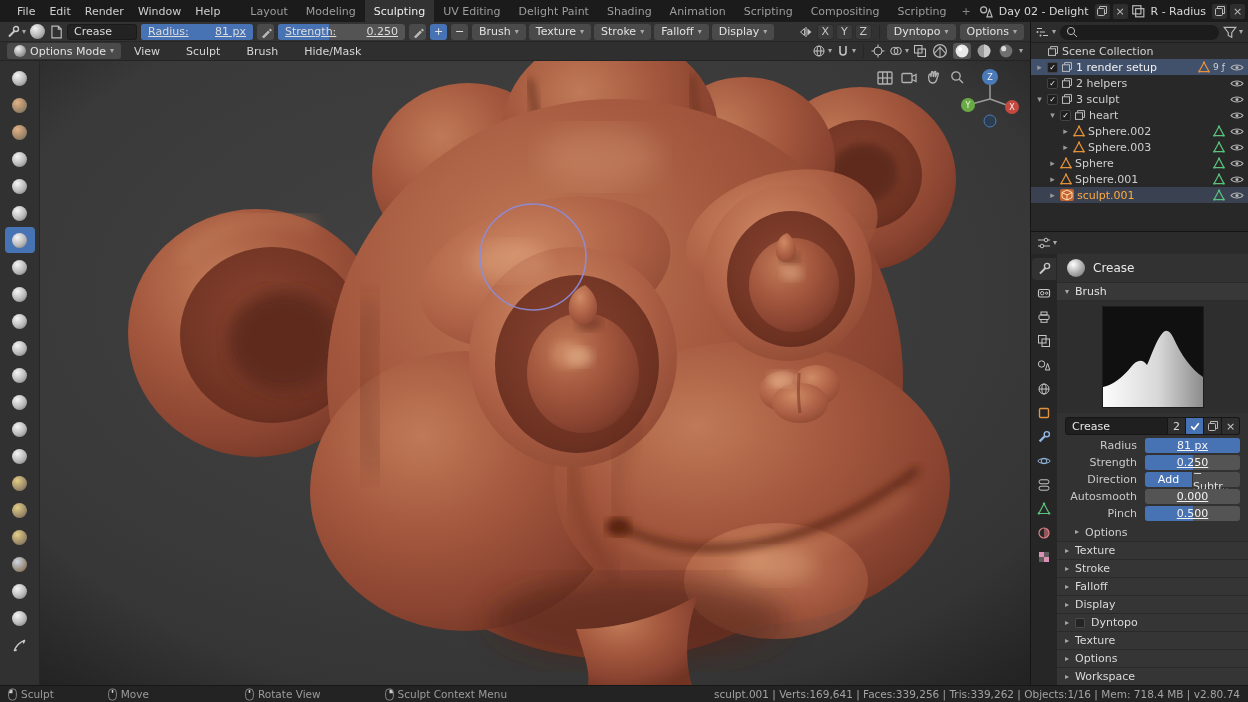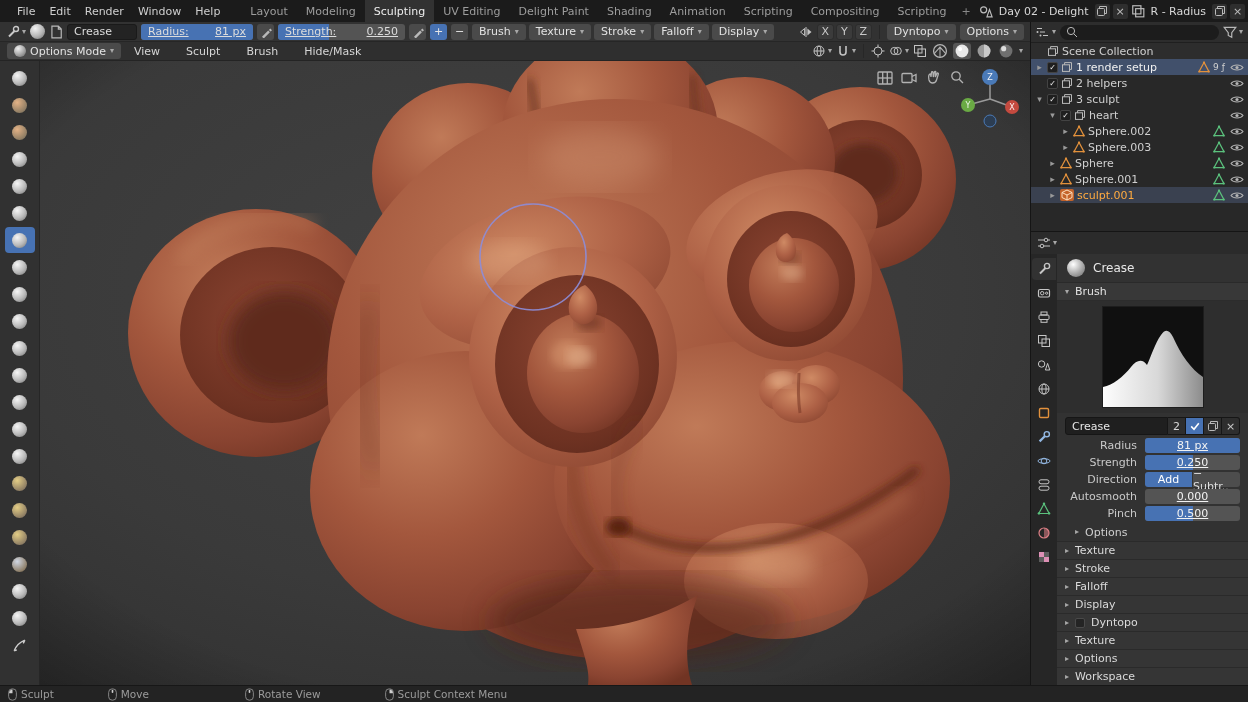--- a/index.html
+++ b/index.html
@@ -1003,14 +1003,15 @@
           <span>Rotate View</span>
         </span>
         <span class="hint" style="margin-right: 0px;">
           <svg class="mi" viewBox="0 0 10 14">
             <rect x="0.7" y="0.7" width="8.6" height="12.6" rx="4" fill="none" stroke="#8f8f8f"></rect>
             <path d="M8.8 5.5 V5 C8.8 3 7.3 1.4 5 1.4 V5.5 Z" fill="#cfcfcf"></path>
           </svg>
           <span>Sculpt Context Menu</span>
         </span>
       </span>
+    <span class="stats">sculpt.001 | Verts:169,641 | Faces:339,256 | Tris:339,262 | Objects:1/16 | Mem: 718.4 MB | v2.80.74</span>
   </div>
 </div>
 
 </body></html>

